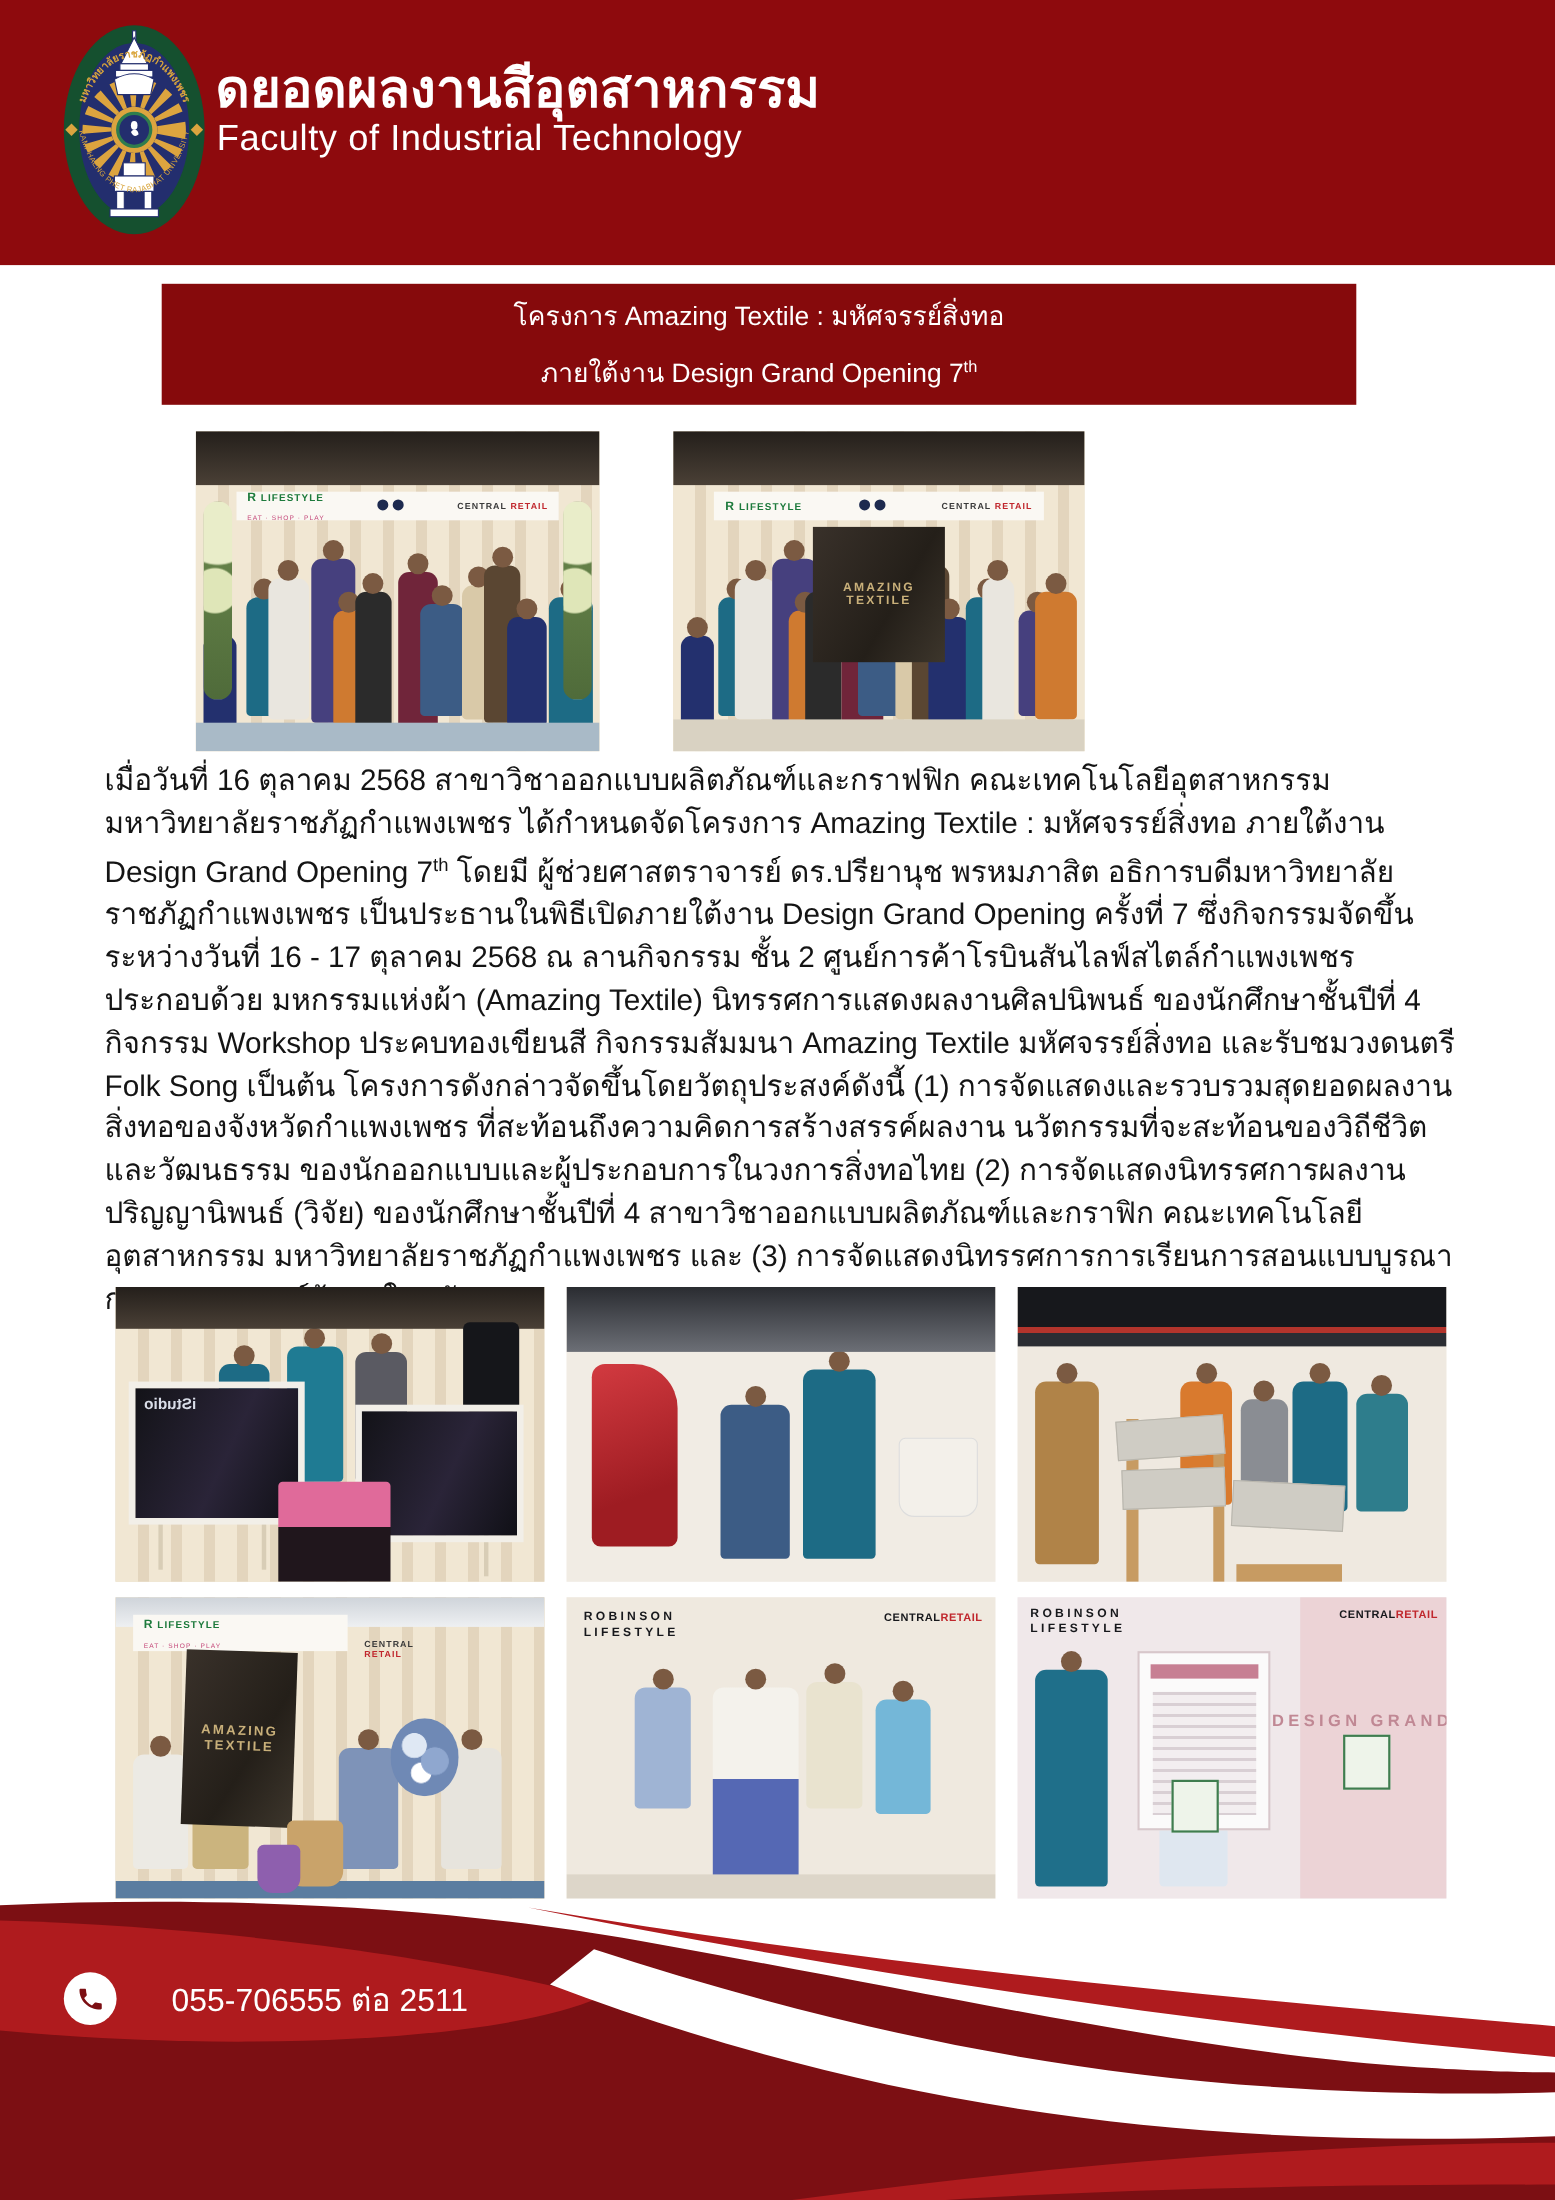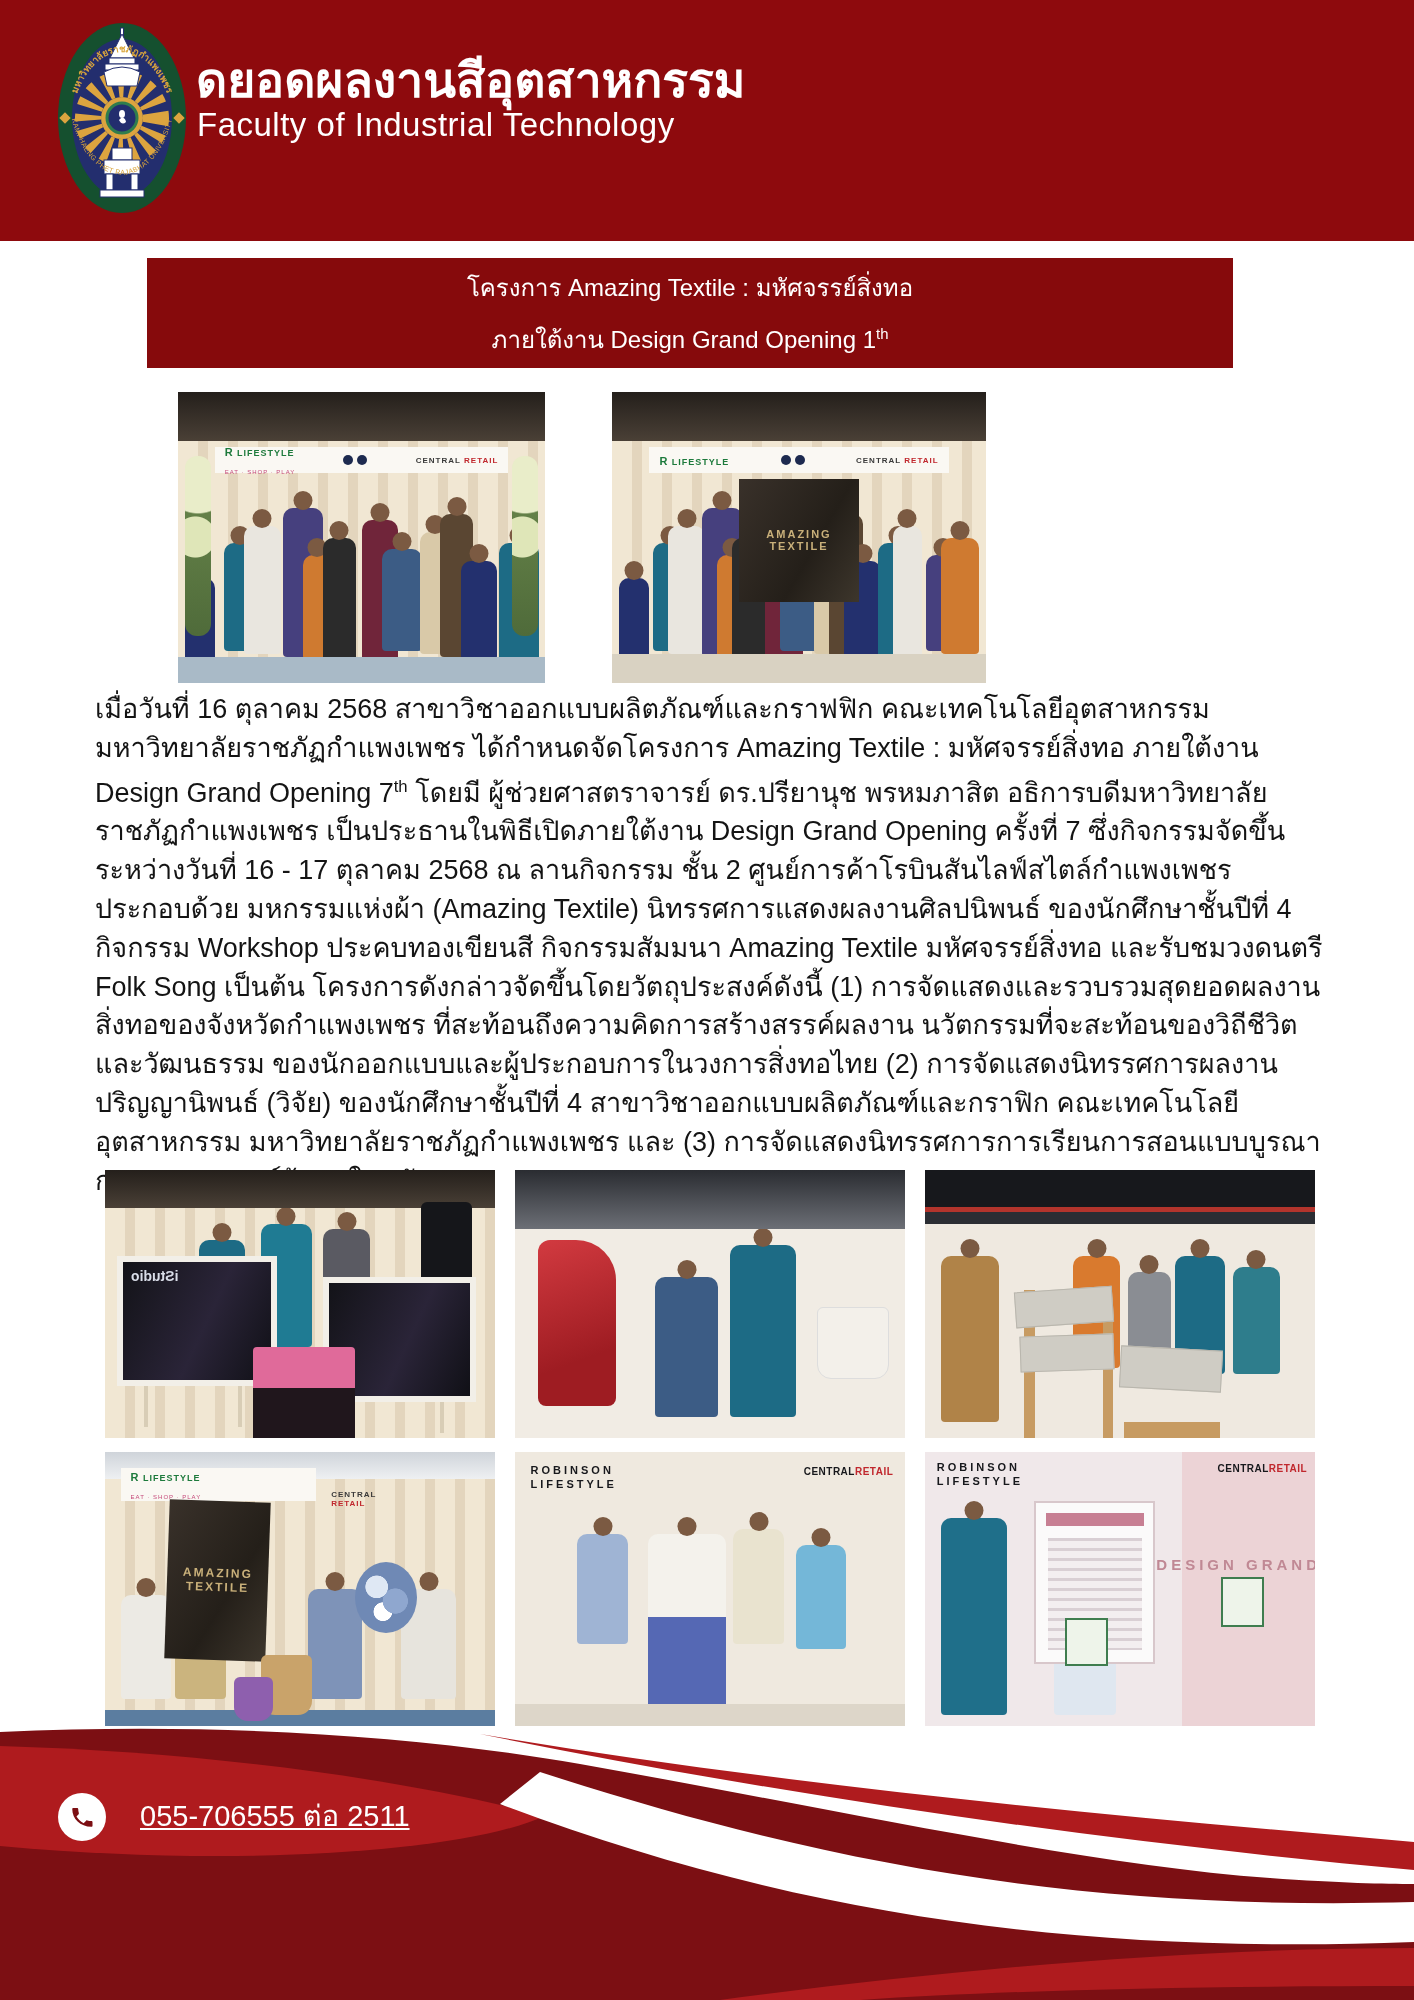--- a/index.html
+++ b/index.html
@@ -74,21 +74,21 @@
   .basket{position:absolute;z-index:3;background:#c9a36a;border-radius:6px 6px 14px 14px;}
   .speaker{position:absolute;z-index:3;background:#15161a;border-radius:6px;}
 
   
   #article{position:absolute;left:95px;top:690px;width:1232px;margin:0;
     font-size:27px;line-height:38.8px;color:#141414;font-weight:500;}
   #article sup{font-size:.62em;}
 
   
   #footer{position:absolute;left:0;top:1726px;width:1414px;height:274px;}
-  .contact{position:absolute;display:flex;align-items:flex-start;gap:34px;color:#ffffff;z-index:5;text-decoration:underline;}
+  .contact{position:absolute;display:flex;align-items:flex-end;gap:50px;color:#ffffff;z-index:5;}
   .cicon{width:48px;height:48px;border-radius:50%;background:#ffffff;display:flex;align-items:center;justify-content:center;flex:0 0 48px;}
   .ctext{font-size:29px;font-weight:500;white-space:nowrap;}
 </style>
 </head>
 <body>
 
 <header id="hdr">
   <svg id="emblem" width="132" height="196" viewBox="0 0 132 196">
     <ellipse cx="66" cy="98" rx="64" ry="95" fill="#15502F"></ellipse>
     <ellipse cx="66" cy="98" rx="50" ry="79" fill="#232E6E"></ellipse>
@@ -125,21 +125,21 @@
     <text font-size="7" fill="#D9A53C" letter-spacing="0.4">
       <textPath href="#arcBot" startOffset="50%" text-anchor="middle">KAMPHAENG PHET RAJABHAT UNIVERSITY</textPath>
     </text>
   </svg>
   <div class="brand-thai">ดยอดผลงานสีอุตสาหกรรม</div>
   <div class="brand-eng">Faculty of Industrial Technology</div>
 </header>
 
 <div id="banner">
   <div class="bl">โครงการ Amazing Textile : มหัศจรรย์สิ่งทอ</div>
-  <div class="bl"><span>ภายใต้งาน Design Grand Opening 1</span><sup>th</sup></div>
+  <div class="bl"><span>ภายใต้งาน Design Grand Opening 7</span><sup>th</sup></div>
 </div>
 
 <div class="photo" style="left:178px;top:392px;width:367px;height:291px;">
   <div class="curtain"></div>
   <div class="ceiling"></div>
   <div class="logostrip">
     <span><span class="rr">R</span> <span class="ls">LIFESTYLE</span><br><span class="esp">EAT · SHOP · PLAY</span></span>
     <span><span class="dotlogo"></span><span class="dotlogo"></span></span>
     <span class="cr"><span class="c1">CENTRAL</span> <span class="c2">RETAIL</span></span>
   </div>

